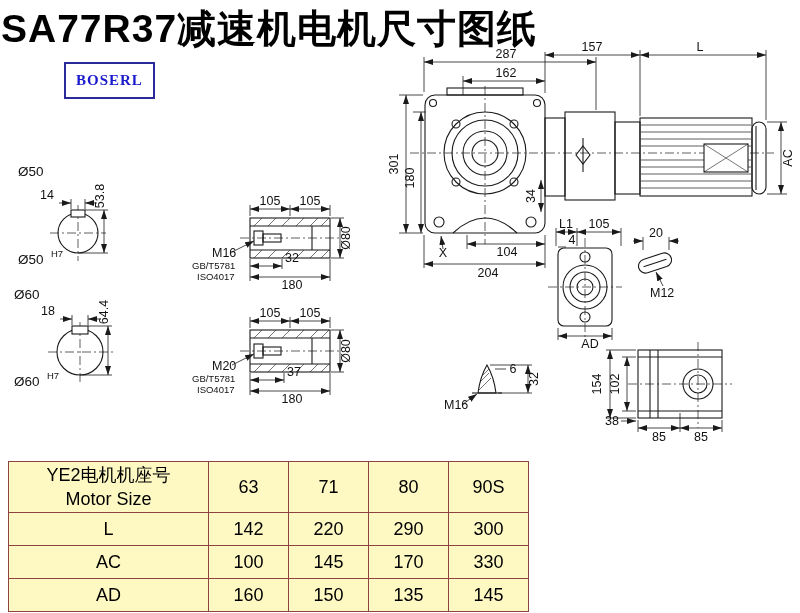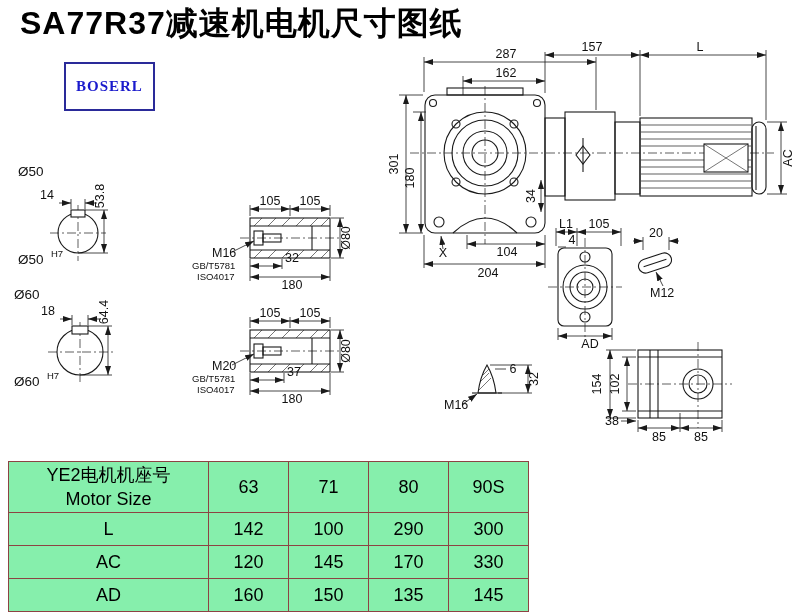--- a/index.html
+++ b/index.html
@@ -1,36 +1,36 @@
 <!DOCTYPE html>
 <html><head>
 <meta charset="utf-8">
 <style>
   html,body{margin:0;padding:0;background:#fff;}
   body{position:relative;width:800px;height:613px;overflow:hidden;
        font-family:"Liberation Sans","DejaVu Sans",sans-serif;color:#111;}
-  .page-title{position:absolute;left:20px;top:2px;font-size:32px;font-weight:bold;
+  .page-title{position:absolute;left:1px;top:2px;font-size:39px;font-weight:bold;
        letter-spacing:1px;color:#000;white-space:nowrap;}
   .logo-box{position:absolute;left:64px;top:62px;border:2px solid #2a2a99;
-       padding:14px 10px;color:#1a1acc;font-family:"Liberation Serif","DejaVu Serif",serif;
+       padding:8px 10px;color:#1a1acc;font-family:"Liberation Serif","DejaVu Serif",serif;
        font-size:15px;font-weight:bold;letter-spacing:1px;background:#fff;}
   svg.drawing{position:absolute;left:0;top:0;}
   svg text{font-family:"Liberation Sans","DejaVu Sans",sans-serif;font-size:12.5px;
        fill:#111;text-anchor:middle;}
   svg text.ta-s{text-anchor:start;}
   svg text.lbl{font-size:13.5px;}
   svg text.small{font-size:9.5px;}
   .thin{stroke:#1a1a1a;stroke-width:1.1;fill:none;}
   .dim,.ext{stroke:#1a1a1a;stroke-width:0.8;fill:none;}
   .cl{stroke:#1a1a1a;stroke-width:0.7;fill:none;stroke-dasharray:9 3 2 3;}
   .fin{stroke:#1a1a1a;stroke-width:0.7;fill:none;}
   .hatch{stroke:#1a1a1a;stroke-width:0.6;fill:none;}
   .wfill{fill:#fff;}
   table.dim-table{position:absolute;left:8px;top:461px;border-collapse:collapse;
-       table-layout:fixed;background:#86efac;}
+       table-layout:fixed;background:#fef9c3;}
   table.dim-table td{border:1px solid #8d4343;text-align:center;vertical-align:middle;
        font-size:18px;color:#000;height:32px;padding:0;}
   table.dim-table tr.hdr td{height:50px;}
   table.dim-table .hcell div{line-height:24px;font-size:18px;}
 </style>
 </head>
 <body>
 
 <div class="page-title">SA77R37减速机电机尺寸图纸</div>
 <div class="logo-box">BOSERL</div>
@@ -322,27 +322,27 @@
         <div>Motor Size</div>
       </td>
       <td>63</td>
       <td>71</td>
       <td>80</td>
       <td>90S</td>
     </tr>
     <tr>
       <td>L</td>
       <td>142</td>
-      <td>100</td>
+      <td>220</td>
       <td>290</td>
       <td>300</td>
     </tr>
     <tr>
       <td>AC</td>
-      <td>120</td>
+      <td>100</td>
       <td>145</td>
       <td>170</td>
       <td>330</td>
     </tr>
     <tr>
       <td>AD</td>
       <td>160</td>
       <td>150</td>
       <td>135</td>
       <td>145</td>

